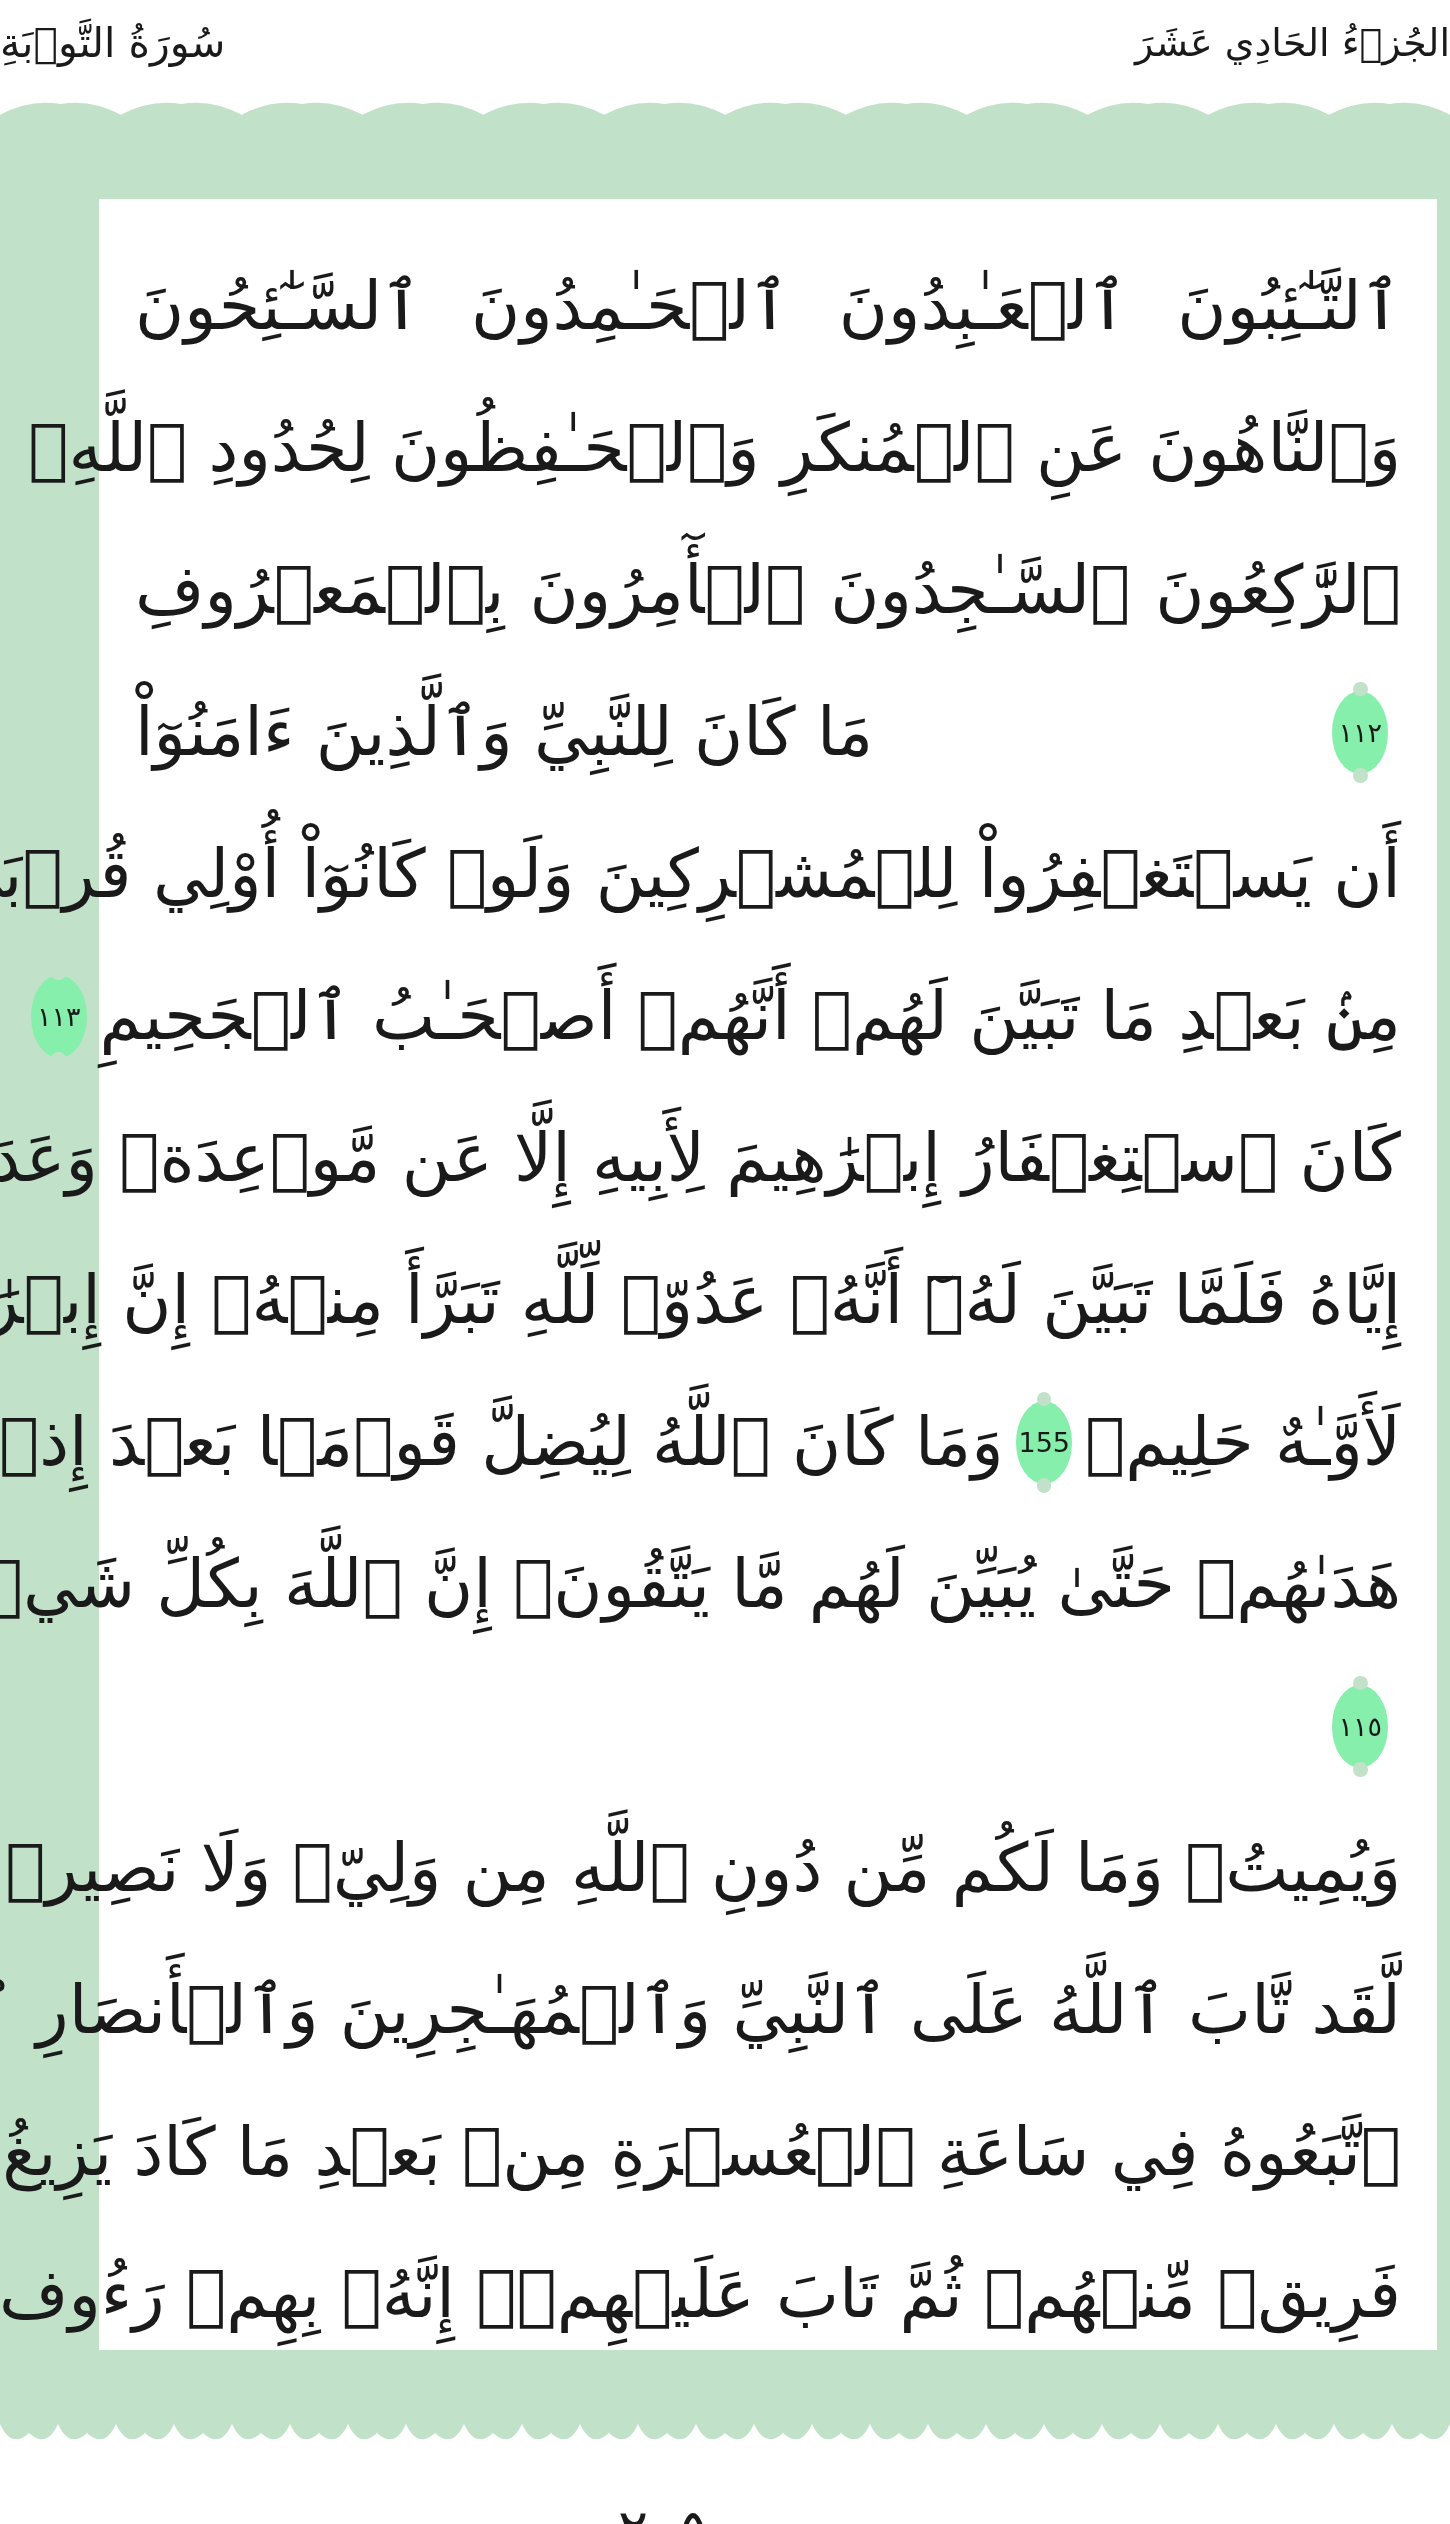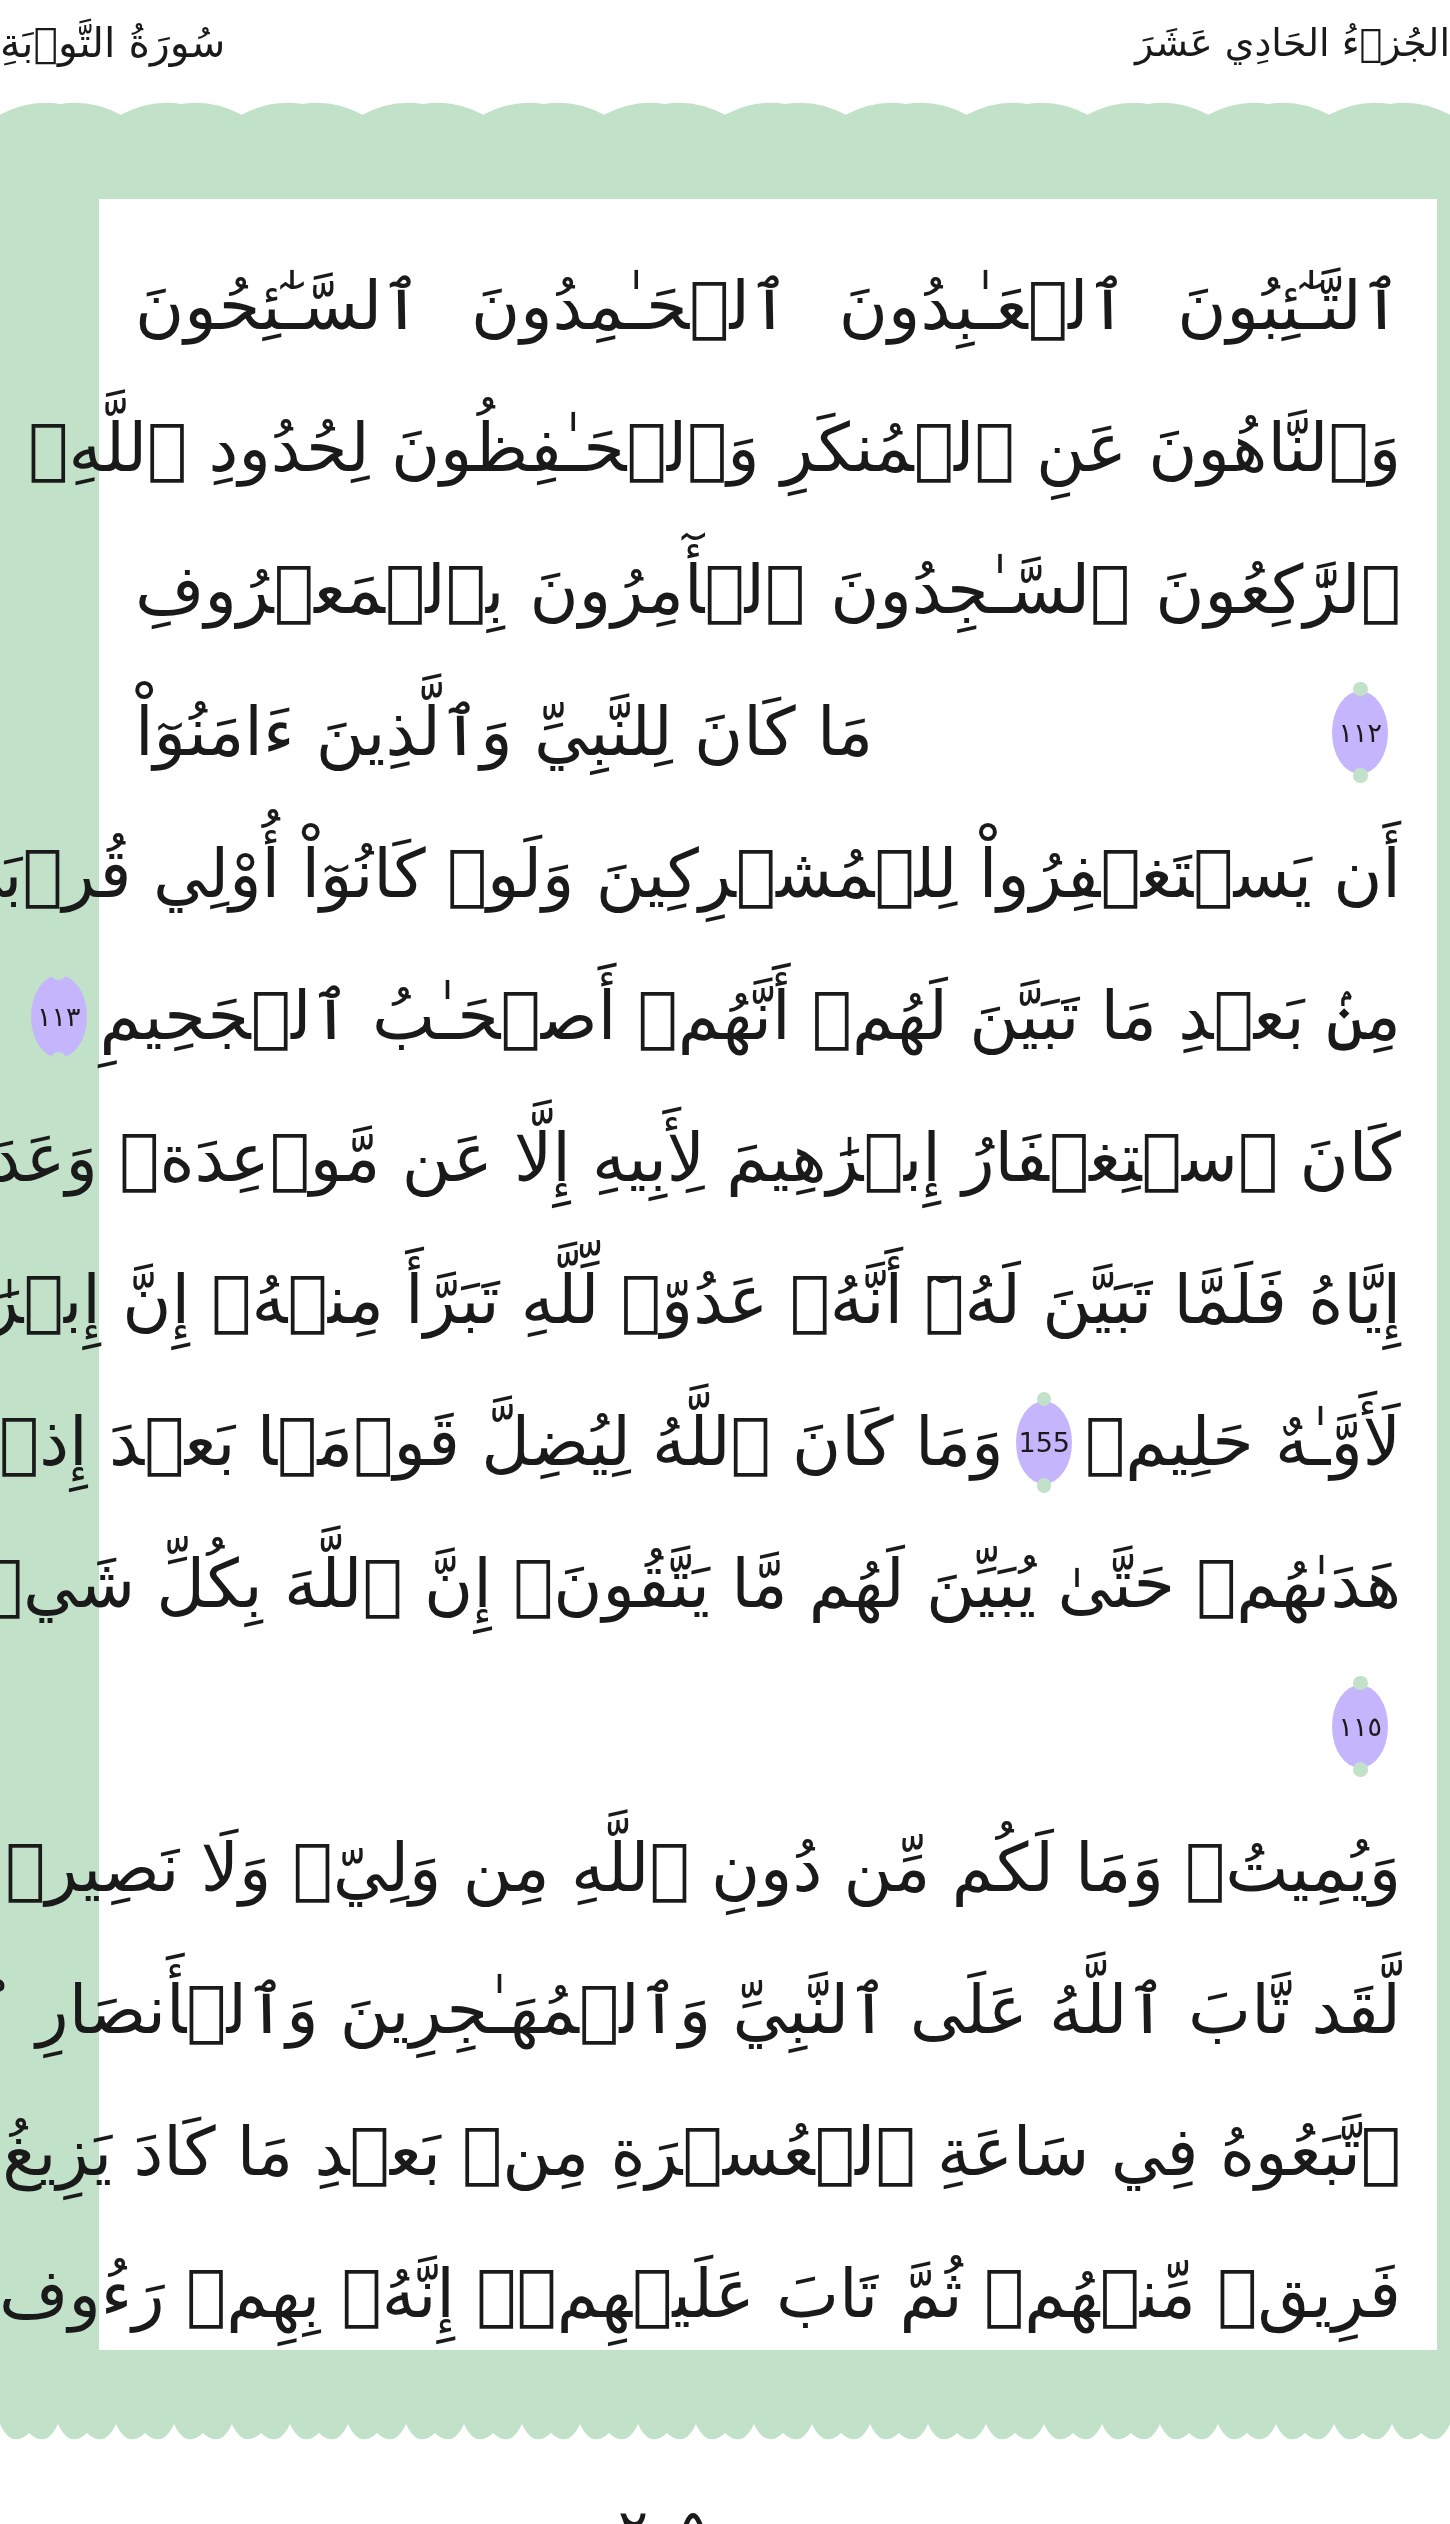--- a/index.html
+++ b/index.html
@@ -97,21 +97,21 @@
       flex: 1 1 auto;
       text-align: justify;
       text-align-last: justify;
     }
     .ayah-marker {
       display: inline-flex;
       align-items: center;
       justify-content: center;
       width: 56px;
       height: 83px;
-      background: #c4b5fd;
+      background: #86efac;
       border-radius: 50% / 50%;
       font-size: 27px;
       line-height: 1;
       color: #1a1a1a;
       margin: 0 12.7px;
       flex: 0 0 auto;
       vertical-align: middle;
       position: relative;
     }
     .ayah-marker::before {

